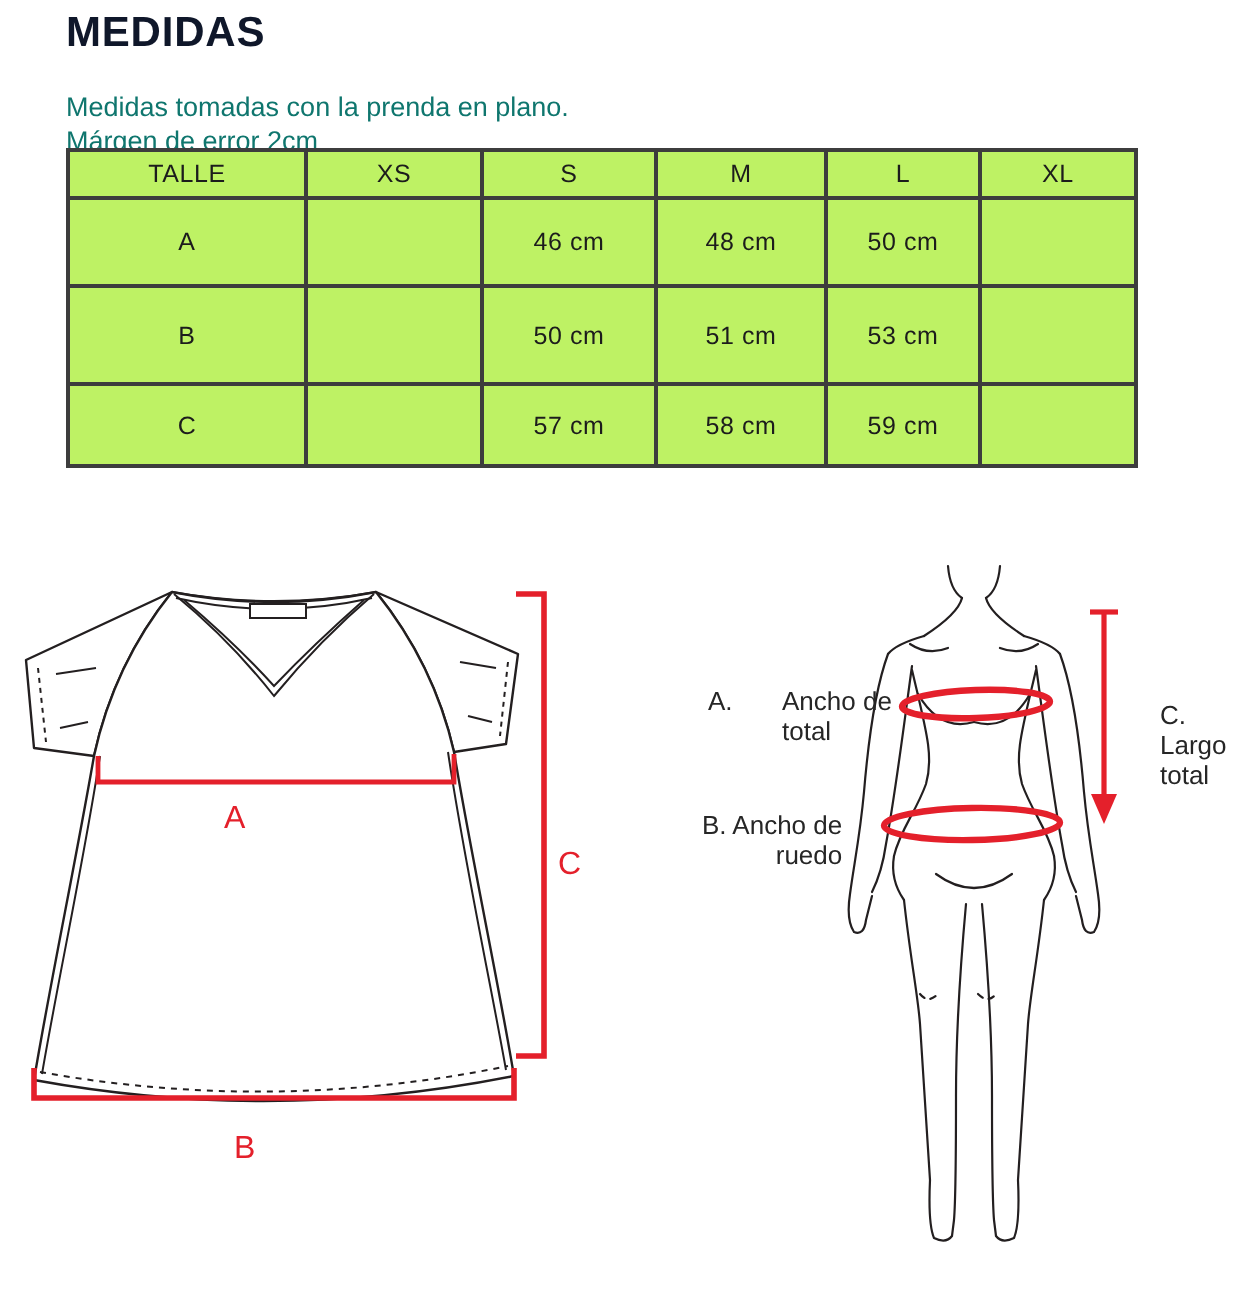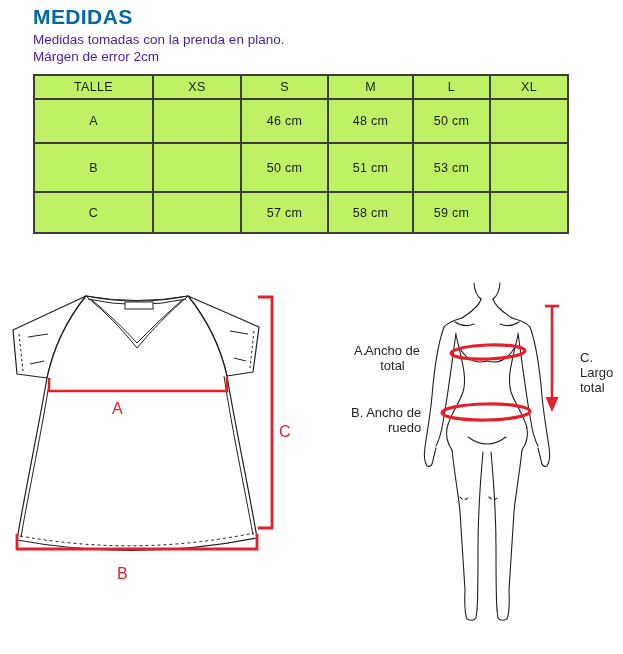--- a/index.html
+++ b/index.html
@@ -3,44 +3,44 @@
 <meta charset="utf-8">
 <style>
   * { margin:0; padding:0; box-sizing:border-box; }
   html,body { background:#ffffff; }
   body { font-family:"Liberation Sans","DejaVu Sans",sans-serif; color:#231f20; }
   .page {
     position:relative; width:623px; height:654px; background:#ffffff; overflow:hidden;
   }
   .title {
     position:absolute; left:33px; top:5px;
-    font-size:21px; font-weight:600; letter-spacing:0.4px; color:#0369a1;
-  }
-  .subtitle { position:absolute; left:33px; top:31px; font-size:13.5px; line-height:17px; color:#4c1d95; }
+    font-size:21px; font-weight:600; letter-spacing:0.4px; color:#0f172a;
+  }
+  .subtitle { position:absolute; left:33px; top:45px; font-size:13.5px; line-height:17px; color:#0f766e; }
   .subtitle div { white-space:nowrap; }
 
   table.size-table {
     position:absolute; left:33px; top:74px; width:534px;
     border-collapse:collapse; table-layout:fixed;
     font-size:12.5px; color:#1c1c1c;
   }
   table.size-table td, table.size-table th {
     border:2px solid #3d3d3d; background:#bef264;
     text-align:center; vertical-align:middle; font-weight:400; letter-spacing:0.3px;
   }
   tr.hdr   { height:24px; }
   tr.row-a { height:44px; }
   tr.row-b { height:49px; }
   tr.row-c { height:41px; }
 
   svg { position:absolute; }
   .legend-item { position:absolute; font-size:13px; line-height:15px; color:#262626; }
   .legend-a { left:354px; top:343px; }
   .legend-a .pfx { position:absolute; left:0; top:0; }
-  .legend-a .txt { margin-left:11px;text-align:center; }
+  .legend-a .txt { margin-left:37px; }
   .legend-b { left:351px; top:405px;text-align:right; }
   .legend-c { left:562px; top:350px;margin-left:18px; }
   .red-letter { font-size:16px; fill:#e4202b; font-family:"Liberation Sans","DejaVu Sans",sans-serif; }
 </style>
 </head>
 <body>
 
 <div class="page">
 
   <div class="title">MEDIDAS</div>

